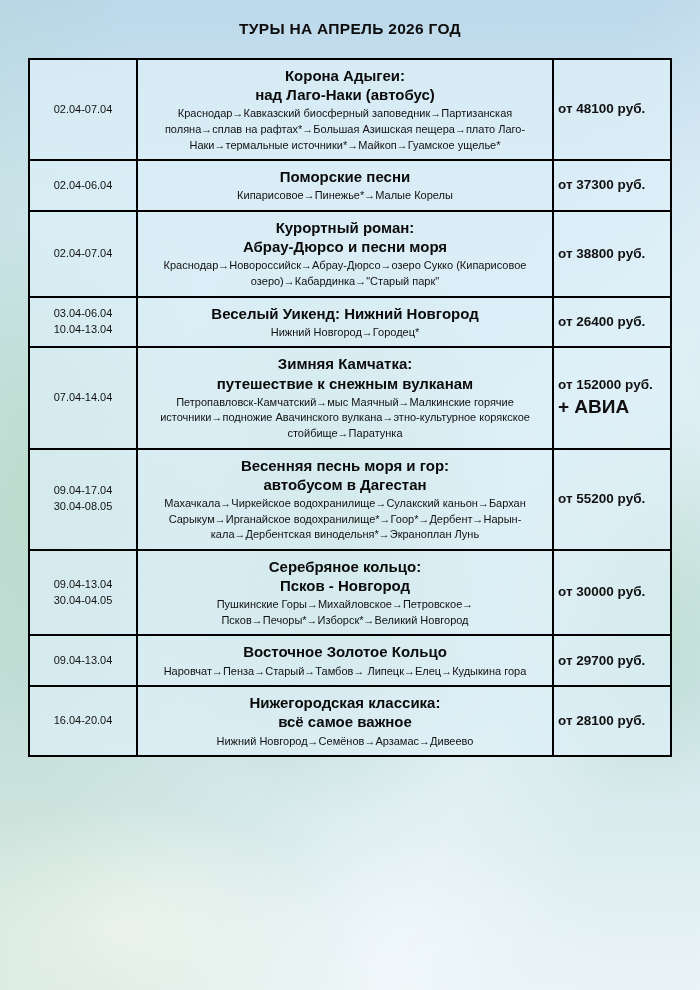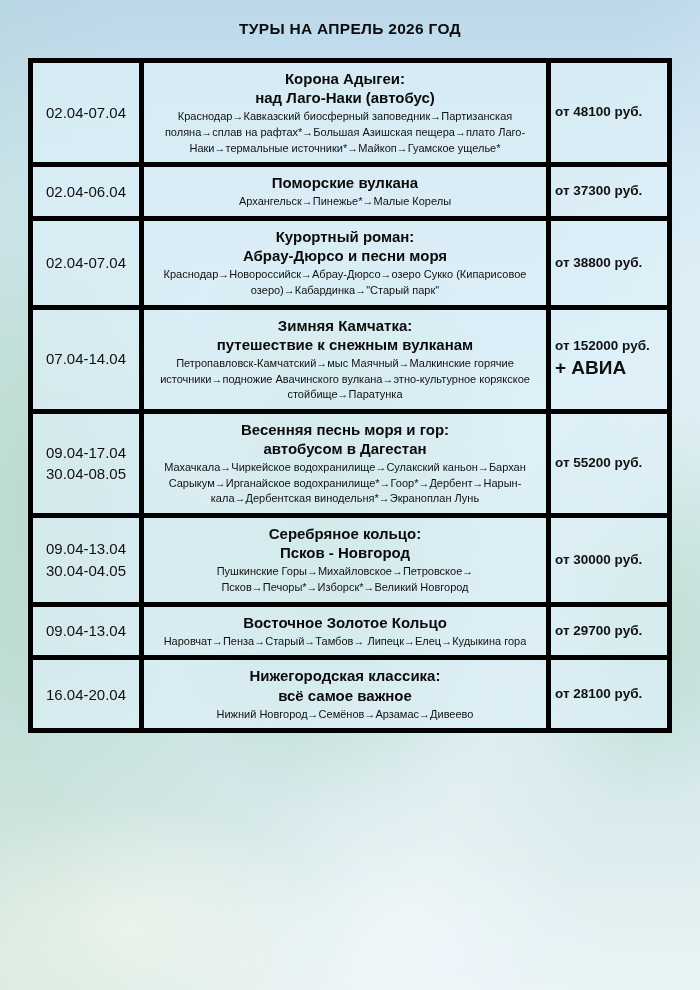--- a/index.html
+++ b/index.html
@@ -54,28 +54,28 @@
   }
   table.tours {
     position: absolute;
     top: 58px;
     left: 28px;
     width: 644px;
     border-collapse: collapse;
     background: rgba(222, 240, 248, 0.72);
   }
   table.tours td {
-    border: 5px solid #000000;
+    border: 2px solid #000000;
     vertical-align: middle;
     padding: 6px 4px;
   }
   .col-dates {
     width: 98px;
     text-align: center;
-    font-size: 15px;
+    font-size: 11px;
     color: #111;
     line-height: 1.45;
   }
   .col-body {
     text-align: center;
     padding: 6px 10px;
   }
   .col-price {
     width: 108px;
     text-align: left;
@@ -118,32 +118,40 @@
           <td class="col-dates">02.04-07.04</td>
           <td class="col-body">
             <div class="tour-name">Корона Адыгеи:<br>над Лаго-Наки (автобус)</div>
             <div class="tour-route">Краснодар→Кавказский биосферный заповедник→Партизанская поляна→сплав на рафтах*→Большая Азишская пещера→плато Лаго-Наки→термальные источники*→Майкоп→Гуамское ущелье*</div>
           </td>
           <td class="col-price"><span>от 48100 руб.</span></td>
         </tr>
         <tr>
           <td class="col-dates">02.04-06.04</td>
           <td class="col-body">
-            <div class="tour-name">Поморские вулкана</div>
-            <div class="tour-route">Архангельск→Пинежье*→Малые Корелы</div>
+            <div class="tour-name">Поморские песни</div>
+            <div class="tour-route">Кипарисовое→Пинежье*→Малые Корелы</div>
           </td>
           <td class="col-price"><span>от 37300 руб.</span></td>
         </tr>
         <tr>
           <td class="col-dates">02.04-07.04</td>
           <td class="col-body">
             <div class="tour-name">Курортный роман:<br>Абрау-Дюрсо и песни моря</div>
             <div class="tour-route">Краснодар→Новороссийск→Абрау-Дюрсо→озеро Сукко (Кипарисовое озеро)→Кабардинка→"Старый парк"</div>
           </td>
           <td class="col-price"><span>от 38800 руб.</span></td>
+        </tr>
+        <tr>
+          <td class="col-dates">03.04-06.04<br>10.04-13.04</td>
+          <td class="col-body">
+            <div class="tour-name">Веселый Уикенд: Нижний Новгород</div>
+            <div class="tour-route">Нижний Новгород→Городец*</div>
+          </td>
+          <td class="col-price"><span>от 26400 руб.</span></td>
         </tr>
         <tr>
           <td class="col-dates">07.04-14.04</td>
           <td class="col-body">
             <div class="tour-name">Зимняя Камчатка:<br>путешествие к снежным вулканам</div>
             <div class="tour-route">Петропавловск-Камчатский→мыс Маячный→Малкинские горячие источники→подножие Авачинского вулкана→этно-культурное корякское стойбище→Паратунка</div>
           </td>
           <td class="col-price"><span>от 152000 руб.</span><span class="price-note">+ АВИА</span></td>
         </tr>
         <tr>

